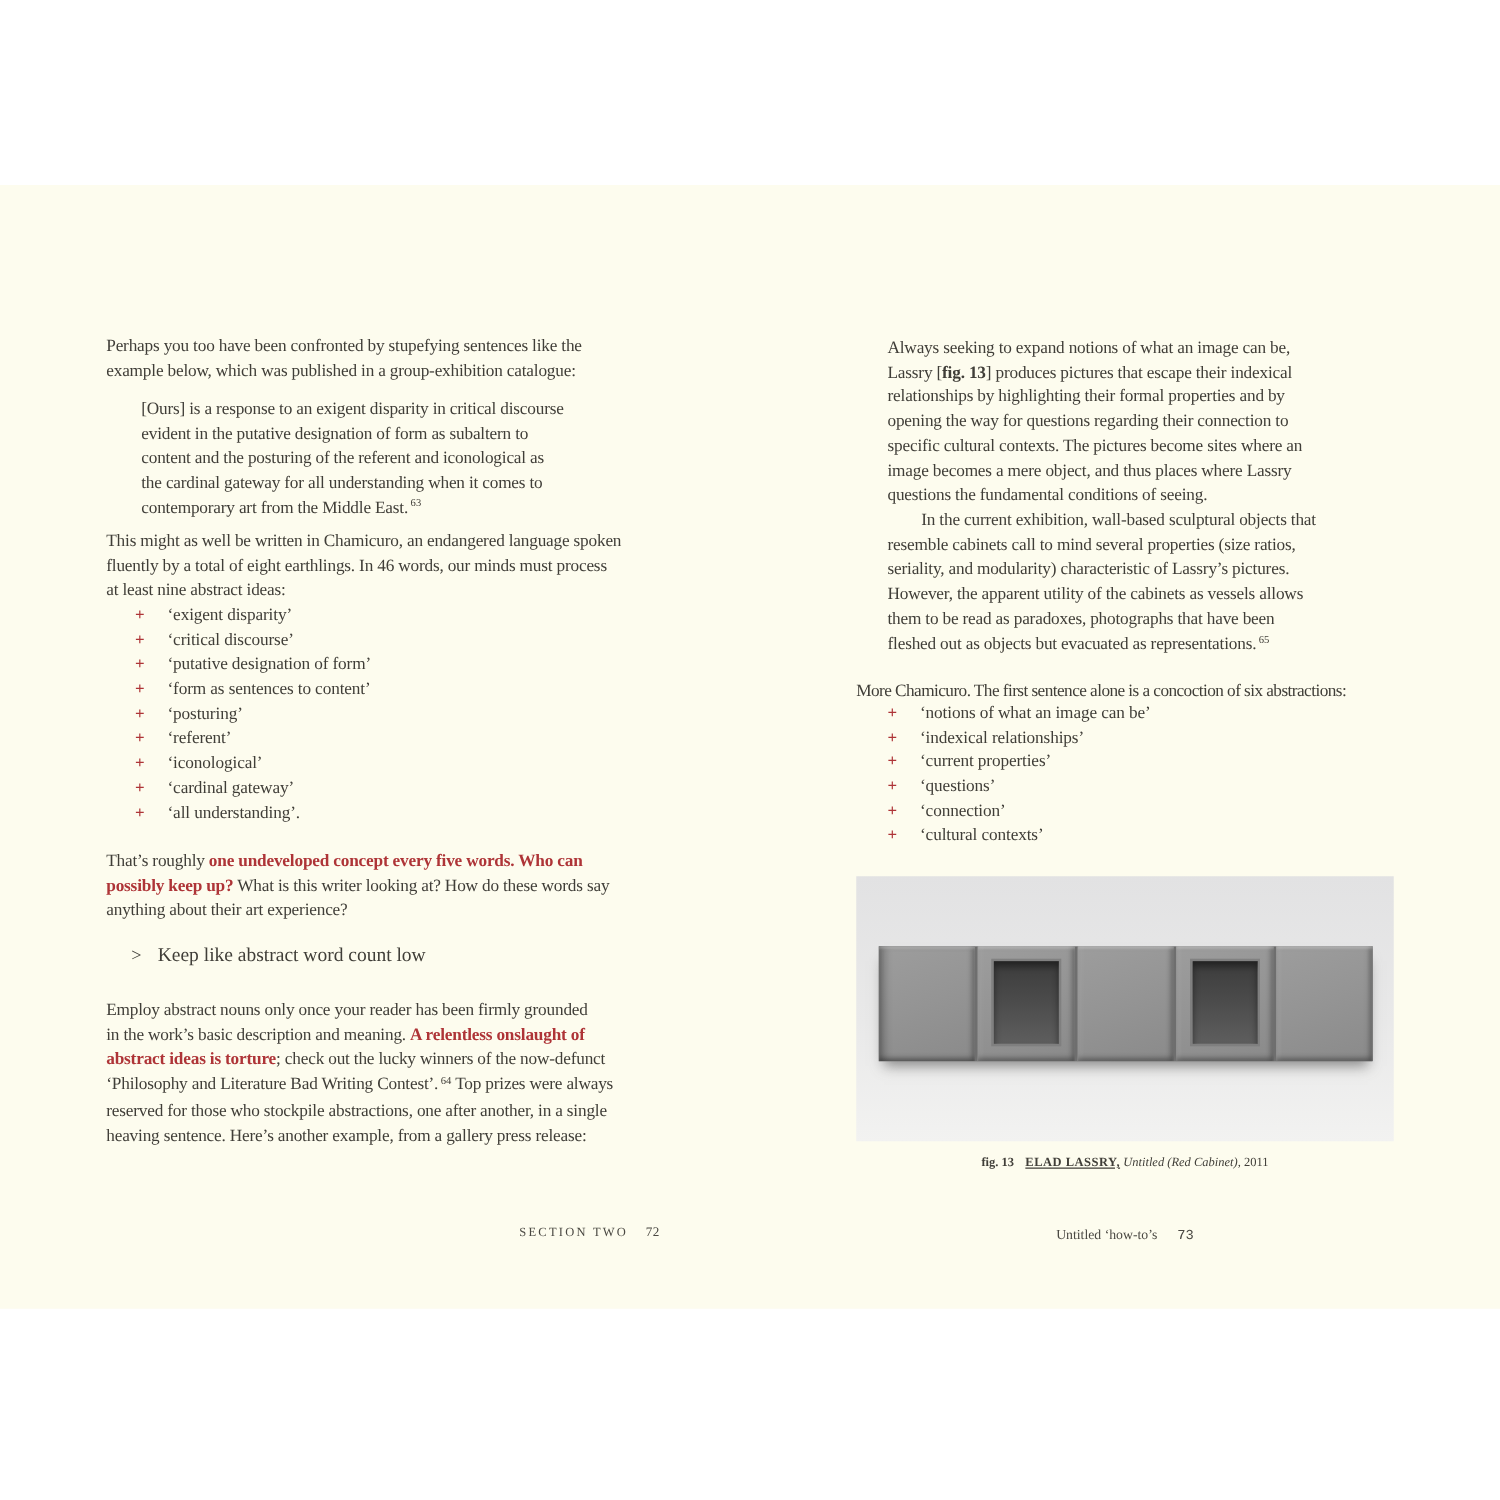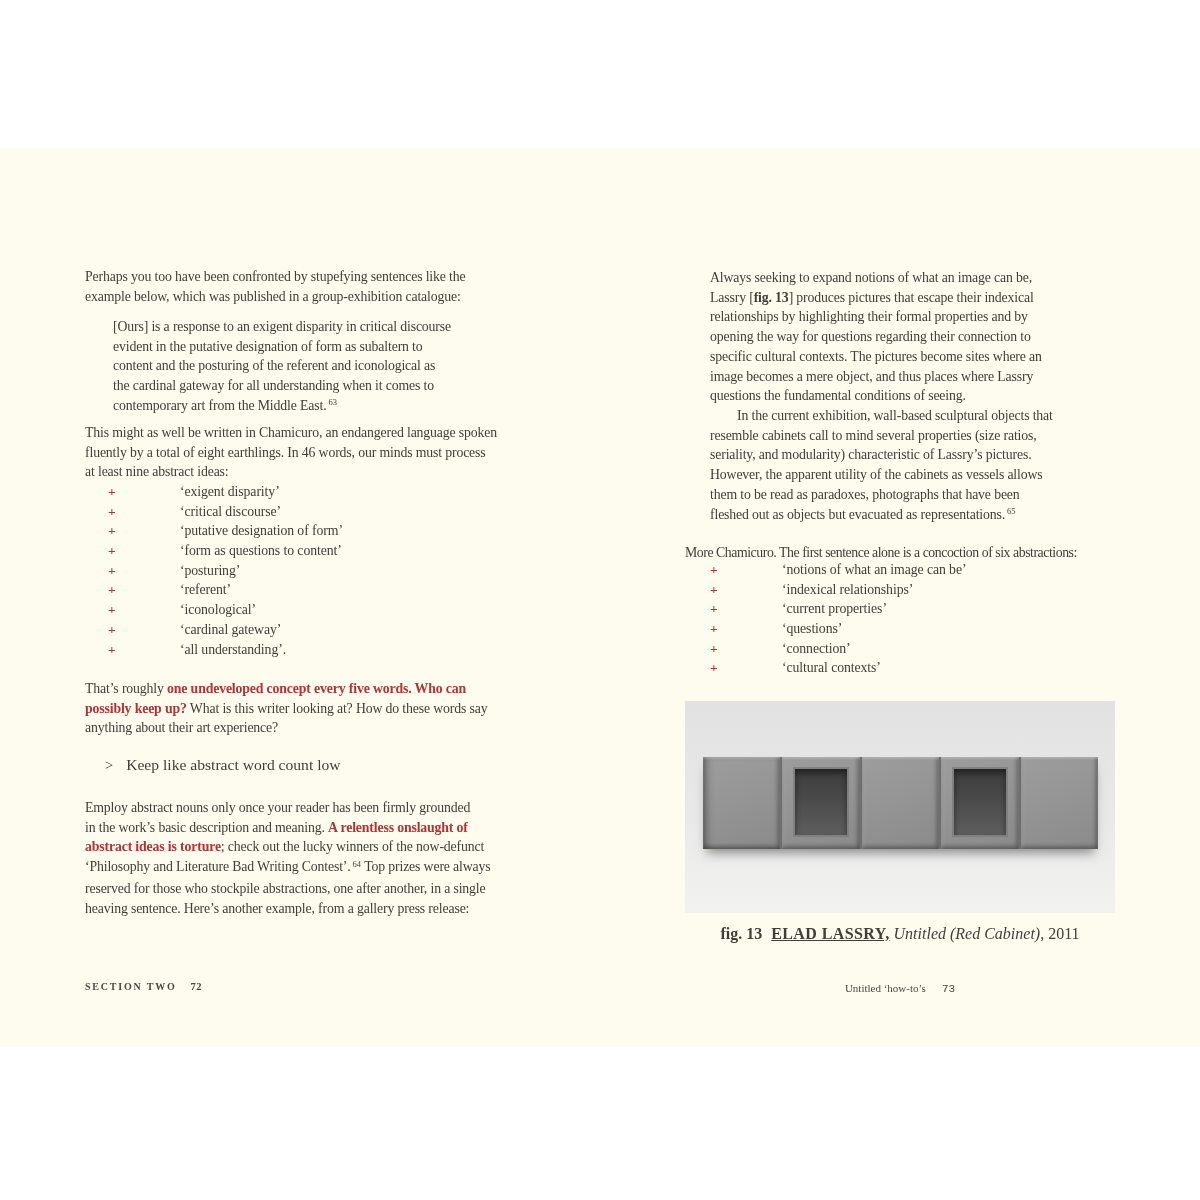--- a/index.html
+++ b/index.html
@@ -31,21 +31,21 @@
   .red{color:#ae3437;font-weight:bold;}
   .bold{font-weight:bold;}
   
   .plus-list{position:absolute;}
   .plus-row{display:flex;height:19.7px;align-items:baseline;}
   .plus{
     color:#ae3437;font-weight:bold;
     width:26px;flex:0 0 26px;
     font-size:13.5px;line-height:19.7px;
   }
-  .plus-text{font-size:13.8px;line-height:19.7px;letter-spacing:-0.1px;margin-left:46px;}
+  .plus-text{font-size:13.8px;line-height:19.7px;letter-spacing:-0.1px;}
   
   .heading{
     position:absolute;left:105px;top:754px;
     display:flex;gap:13px;align-items:baseline;
     font-size:15.6px;line-height:22px;
   }
   .heading .marker{font-size:14.5px;}
   
   .indent-first{text-indent:27px;}
   
@@ -78,29 +78,29 @@
     position:absolute;left:50%;transform:translateX(-50%);
     top:12px;width:52px;height:66px;
     background:linear-gradient(180deg,#3c3c3c 0%,#4a4a4a 45%,#5e5e5e 100%);
     box-shadow:
       inset 0 4px 6px rgba(0,0,0,0.45),
       0 0 0 2px rgba(125,125,125,0.85);
   }
   
   .caption{
     position:absolute;left:685px;top:925px;width:430px;
-    text-align:center;font-size:16px;letter-spacing:0;
+    text-align:center;font-size:10px;letter-spacing:0;
   }
   .caption .fig-label{font-weight:bold;margin-right:9px;}
   .caption .artist{font-weight:bold;text-decoration:underline;letter-spacing:0.4px;}
   .caption .title{font-style:italic;}
   
   .footer-left{
-    position:absolute;left:85px;top:981px;width:430px;
-    text-align:left;font-size:10px;color:#4a4842;font-weight:bold;
+    position:absolute;left:98px;top:981px;width:430px;
+    text-align:right;font-size:10px;color:#4a4842;
   }
   .footer-left .label{letter-spacing:1.8px;}
   .footer-left .page-num{margin-left:14px;font-size:10.5px;letter-spacing:0.5px;}
   .footer-right{
     position:absolute;left:685px;top:982px;width:430px;
     text-align:center;font-size:11px;color:#4a4842;
   }
   .footer-right .page-num{margin-left:16px;font-family:Liberation Mono, monospace;}
 </style>
 </head>
@@ -129,21 +129,21 @@
     <div class="plus-row">
       <span class="plus">+</span>
       <span class="plus-text">‘critical discourse’</span>
     </div>
     <div class="plus-row">
       <span class="plus">+</span>
       <span class="plus-text">‘putative designation of form’</span>
     </div>
     <div class="plus-row">
       <span class="plus">+</span>
-      <span class="plus-text">‘form as questions to content’</span>
+      <span class="plus-text">‘form as sentences to content’</span>
     </div>
     <div class="plus-row">
       <span class="plus">+</span>
       <span class="plus-text">‘posturing’</span>
     </div>
     <div class="plus-row">
       <span class="plus">+</span>
       <span class="plus-text">‘referent’</span>
     </div>
     <div class="plus-row">

